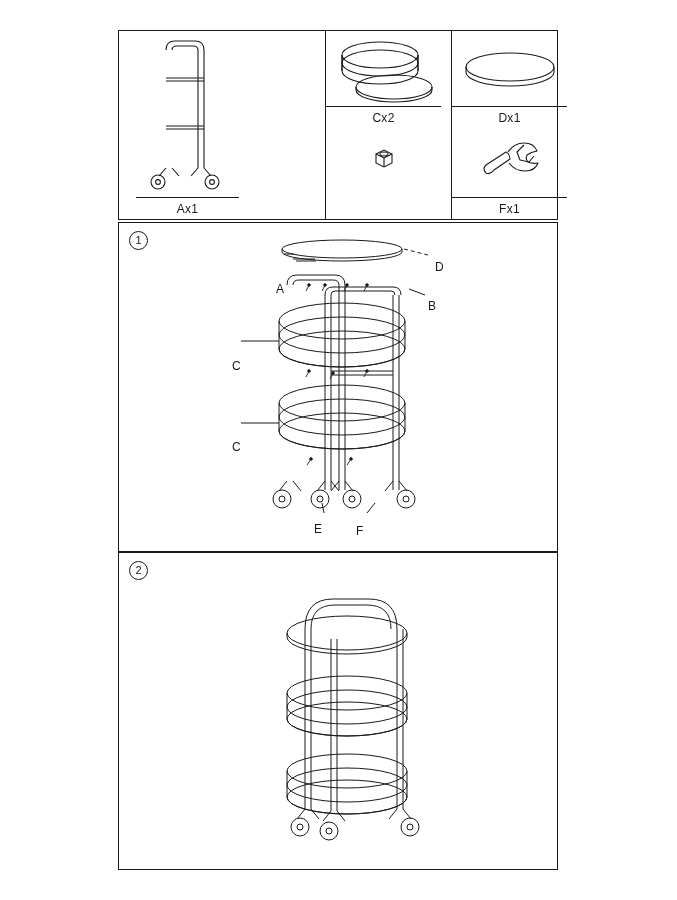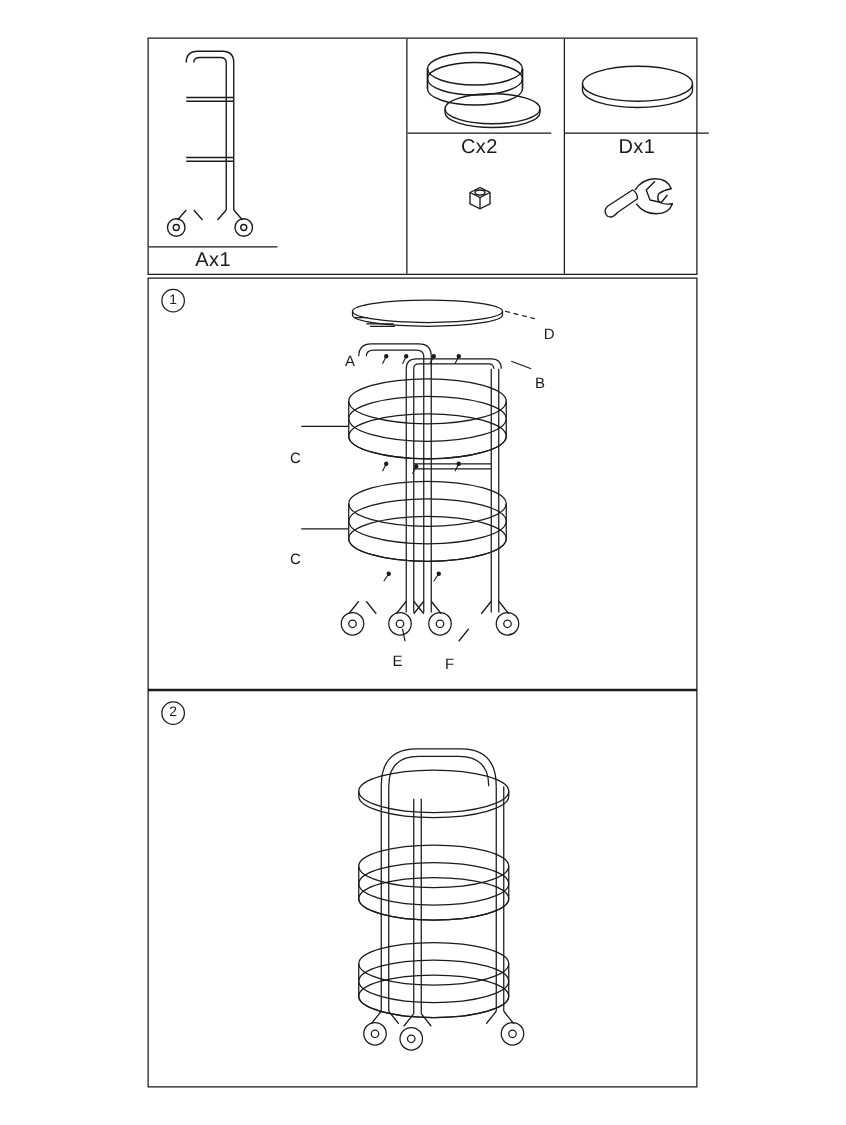--- a/index.html
+++ b/index.html
@@ -31,35 +31,35 @@
     border: 1px solid #1a1a1a;
     box-sizing: border-box;
   }
   .pt-col {
     position: absolute;
     top: 0;
     height: 100%;
     box-sizing: border-box;
   }
   .pt-col.b { border-left: 1px solid #1a1a1a; }
-  .col-a { left: 0;     width: 103px; }
+  .col-a { left: 17px;     width: 103px; }
   .col-b { left: 103px; width: 103px; }
   .col-c { left: 206px; width: 116px; }
   .col-d { left: 332px; width: 116px; }
 
   .cell {
     position: absolute;
     left: 0; right: 0;
     box-sizing: border-box;
     display: flex;
     align-items: center;
     justify-content: center;
   }
   .cell-label {
-    font-size: 16px;
+    font-size: 12px;
     line-height: 1;
     letter-spacing: .3px;
   }
   
   .tall-art   { top: 0;    height: 166px; }
   .tall-lab   { top: 166px; height: 23px; border-top: 1px solid #1a1a1a; }
   
   .half-art-1 { top: 0;    height: 75px; }
   .half-lab-1 { top: 75px; height: 23px; border-top: 1px solid #1a1a1a; }
   .half-art-2 { top: 98px; height: 68px; border-top: 0; }
@@ -170,20 +170,23 @@
       <div class="cell half-lab-1">
         <span class="cell-label">Dx1</span>
       </div>
       <div class="cell half-art-2">
         <svg width="80" height="48" viewBox="0 0 80 48" fill="none" stroke="#1a1a1a" stroke-width="1.1" stroke-linejoin="round">
 
           <path d="M16 34 q-4 -4 0 -8 l20 -13 q4 2 4 7 l-16 11 q-4 5 -8 3 z"></path>
           <path d="M38 13 q6 -9 16 -9 q10 0 13 8 q-6 1 -10 4 q-2 4 1 7 q4 2 10 1 q-3 8 -13 8 q-10 0 -16 -8"></path>
           <path d="M54 6 l-7 7 l3 8 l9 2 l5 -6"></path>
         </svg>
+      </div>
+      <div class="cell half-lab-2">
+        <span class="cell-label">Fx1</span>
       </div>
     </div>
   </div>
 
   <div class="step-panel" id="step1">
     <div class="step-badge">1</div>
 
     <svg class="art" width="438" height="328" viewBox="0 0 438 328" fill="none" stroke="#1a1a1a" stroke-width="1">
 
       <ellipse cx="223" cy="26" rx="60" ry="9"></ellipse>

